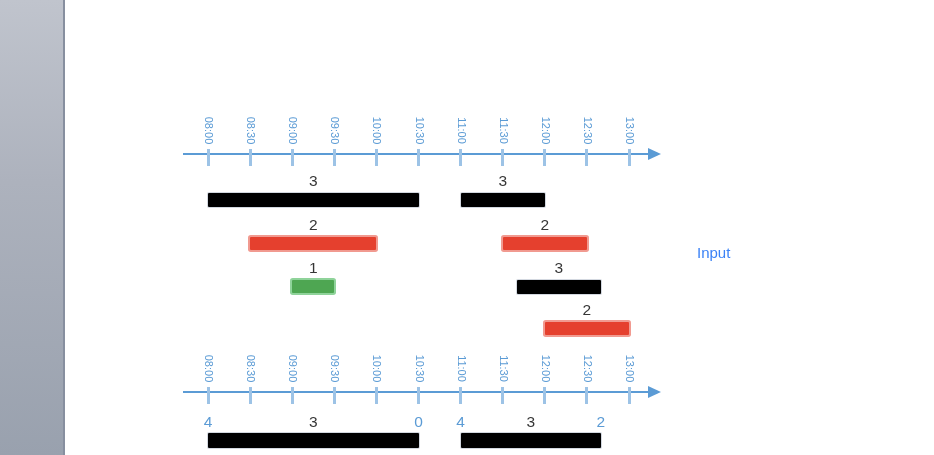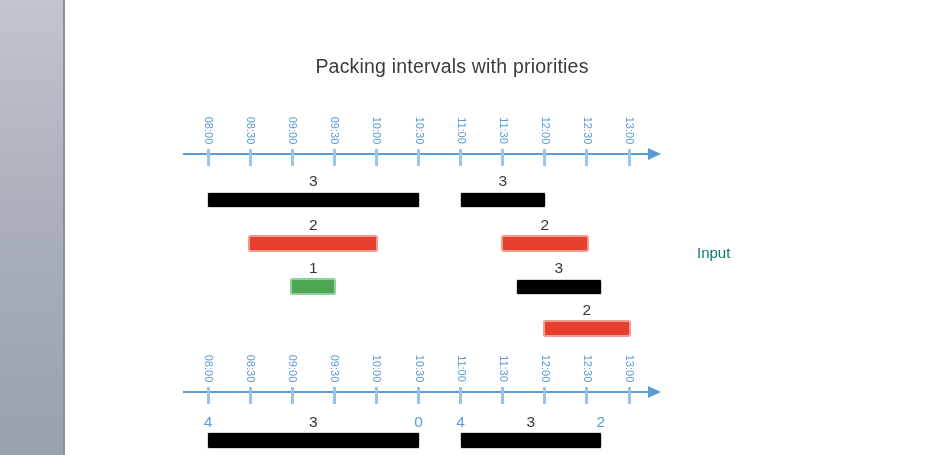--- a/index.html
+++ b/index.html
@@ -18,29 +18,28 @@
   .axis-tick{position:absolute;width:3px;height:17px;}
   .tick-label{position:absolute;width:40px;height:13px;line-height:13px;text-align:center;
     font-size:11px;transform:rotate(90deg);white-space:nowrap;}
   .bar{position:absolute;height:14px;border-radius:1px;}
   .bar.black{box-shadow:0 0 0 1px rgba(168,178,194,.5);}
   .bar.red{height:13px;box-shadow:0 0 0 2px #f19a90;}
   .bar.green{height:13px;box-shadow:0 0 0 2px #8fd39a;}
   .bar-label{position:absolute;width:40px;height:20px;line-height:20px;text-align:center;
     font-size:15.5px;color:#363636;}
   .num{position:absolute;width:30px;height:20px;line-height:20px;text-align:center;font-size:15.5px;}
-  .annotation{position:absolute;font-size:15px;color:#0f766e;}
+  .annotation{position:absolute;font-size:15px;color:#3b82f6;}
 </style>
 </head>
 <body>
 
 <div id="window">
   <div id="slide-canvas"></div>
   <div id="left-pane"></div>
-  <div class="slide-title">Packing intervals with priorities</div>
   <div class="annotation" style="left:697px;top:244px;">Input</div>
   <div id="diagram-layer"></div>
 <div class="axis-line" style="left: 183px; top: 153px; width: 465px; background: rgb(91, 155, 213);"></div>
     <div class="axis-arrow" style="left: 648px; top: 148px;"></div>
     <div class="axis-tick" style="left: 206.5px; top: 149px; background: rgb(157, 195, 230);"></div>
     <div class="tick-label" style="left: 188px; top: 123.5px; color: rgb(91, 155, 213);">08:00</div>
     <div class="axis-tick" style="left: 248.6px; top: 149px; background: rgb(157, 195, 230);"></div>
     <div class="tick-label" style="left: 230.1px; top: 123.5px; color: rgb(91, 155, 213);">08:30</div>
     <div class="axis-tick" style="left: 290.7px; top: 149px; background: rgb(157, 195, 230);"></div>
     <div class="tick-label" style="left: 272.2px; top: 123.5px; color: rgb(91, 155, 213);">09:00</div>

